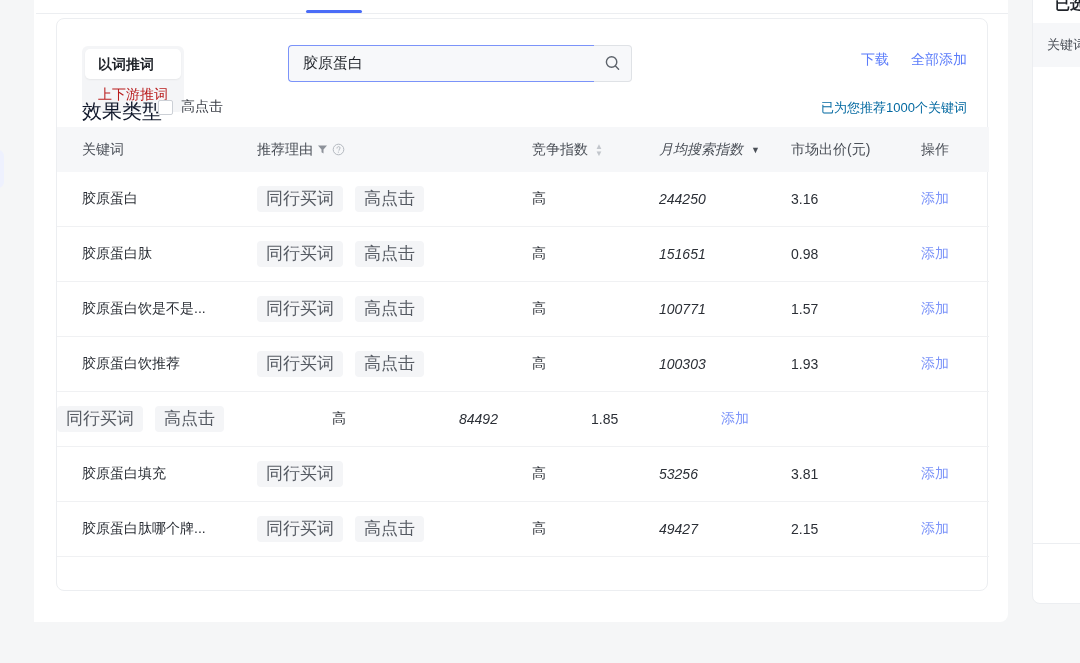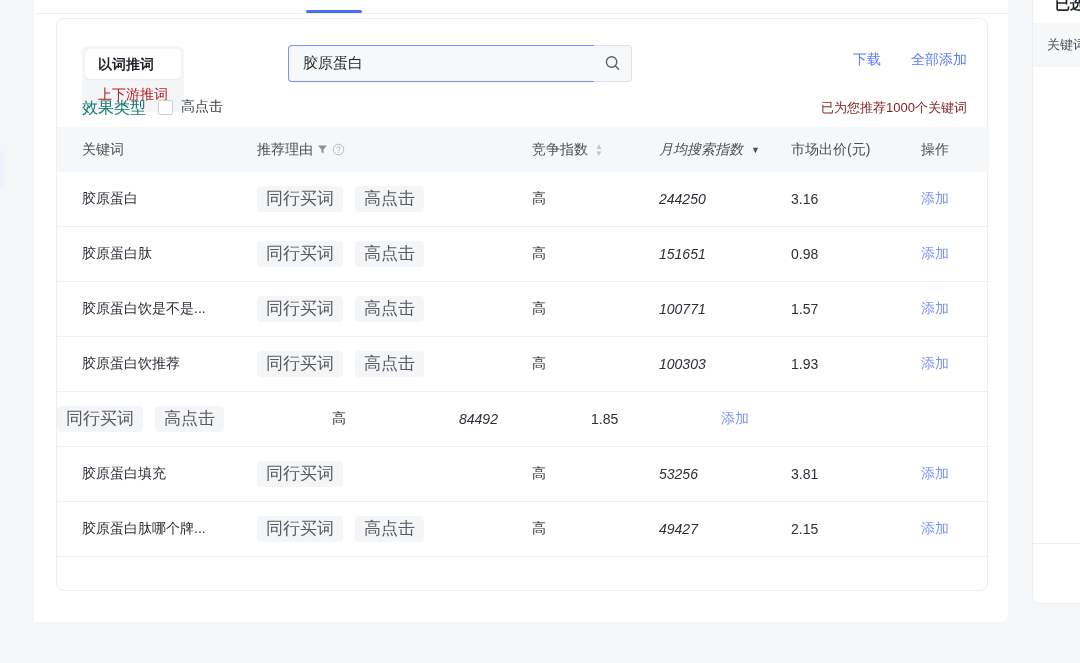--- a/index.html
+++ b/index.html
@@ -146,41 +146,41 @@
     background: #f7f8fa;
     display: flex; align-items: center; justify-content: center;
     cursor: pointer;
   }
   .search-btn svg { display: block; }
 
   .top-links {
     position: absolute;
     right: 22px; top: 32px;
     display: flex;
-    gap: 30px;
+    gap: 22px;
     font-size: 14px;
   }
   .top-links a {
     color: #5b7cfa;
     text-decoration: none;
     cursor: pointer;
     white-space: nowrap;
   }
 
   
   .filter-row {
     position: absolute;
     left: 0; top: 70px;
     width: 932px; height: 38px;
   }
   .filter-label {
     position: absolute;
     left: 25px; top: 9px;
-    font-size: 16px;
-    color: #0f766e;
+    font-size: 20px;
+    color: #0f172a;
     white-space: nowrap;
   }
   .checkbox {
     position: absolute;
     left: 101px; top: 11px;
     width: 15px; height: 15px;
     border: 1px solid #ccd0d6;
     border-radius: 2px;
     background: #fff;
     cursor: pointer;
@@ -190,21 +190,21 @@
     left: 124px; top: 9px;
     font-size: 14px;
     color: #3d4149;
     white-space: nowrap;
     cursor: pointer;
   }
   .rec-count {
     position: absolute;
     right: 22px; top: 10px;
     font-size: 13px;
-    color: #7f1d1d;
+    color: #0369a1;
     white-space: nowrap;
   }
 
   
   .table {
     position: absolute;
     left: 0; top: 108px;
     width: 932px;
   }
   .thead {

